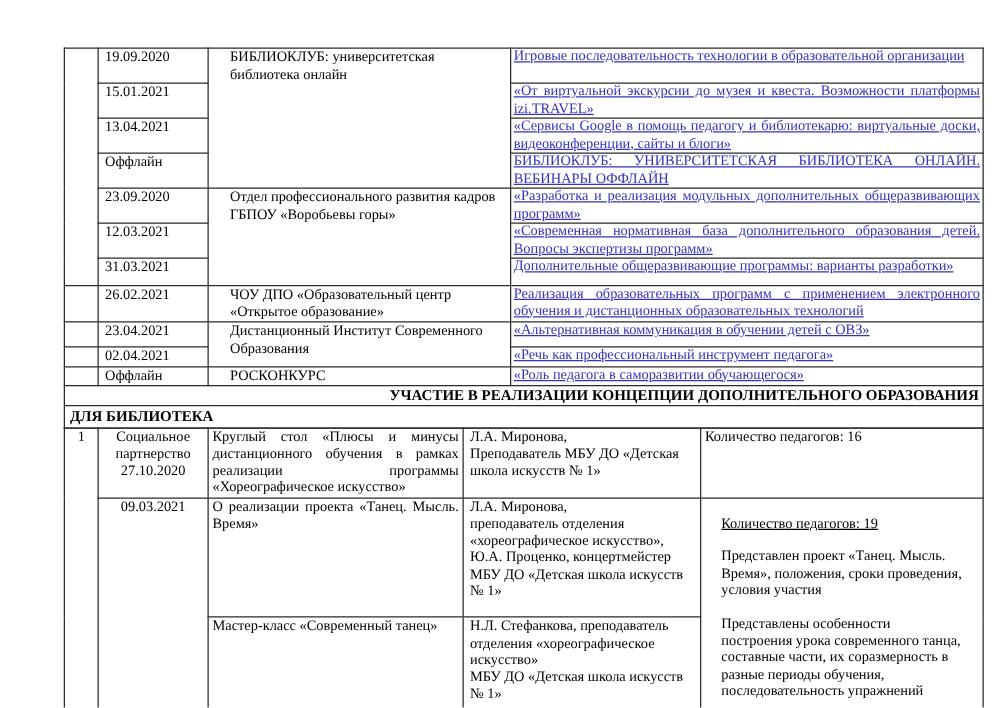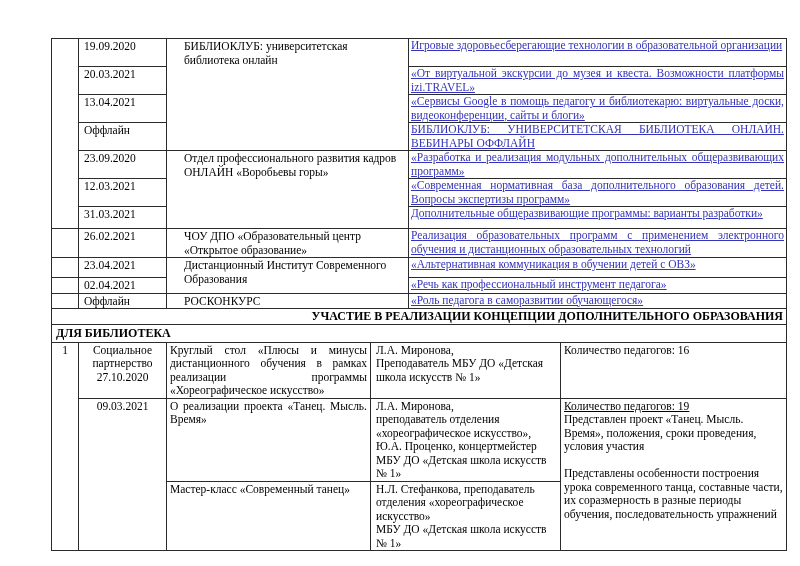--- a/index.html
+++ b/index.html
@@ -18,58 +18,58 @@
   .date-cell  { padding-left:5px; }
   .org-cell   { padding-left:17px; }
   .link-cell  { text-align:justify; padding:0 2px 0 2px; }
   .link       { color:#3333BB; text-decoration:underline; cursor:pointer; }
   .sec-hdr    { text-align:right; font-weight:bold; font-size:12px; padding-top:1px; }
   .sub-hdr    { font-weight:bold; font-size:12px; padding:2px 4px 1px 4px; }
   .center     { text-align:center;margin-top:47px; }
   .pre        { white-space:pre-line; }
   .justify    { text-align:justify; }
   .u          { text-decoration:underline; }
-  .result-cell div { margin:0; }
+  .result-cell div { margin:13px; }
   .result-gap { margin-top:13.5px !important; }
 </style>
 </head>
 <body>
 
 <div class="sheet">
 
   <table>
     <colgroup>
         <col style="width:27px">
         <col style="width:88px">
         <col style="width:242px">
         <col style="width:378px">
       </colgroup>
 
     <tbody>
         <tr style="height:28px">
       <td class="num-cell" rowspan="7"></td>
       <td class="date-cell">19.09.2020</td>
       <td class="org-cell" rowspan="4">БИБЛИОКЛУБ: университетская библиотека онлайн</td>
-      <td class="link-cell"><span class="link">Игровые здоровьесберегающие технологии в образовательной организации</span></td>
+      <td class="link-cell"><span class="link">Игровые последовательность технологии в образовательной организации</span></td>
     </tr>
     <tr style="height:28px">
-      <td class="date-cell">20.03.2021</td>
+      <td class="date-cell">15.01.2021</td>
       <td class="link-cell"><span class="link">«От виртуальной экскурсии до музея и квеста. Возможности платформы izi.TRAVEL»</span></td>
     </tr>
     <tr style="height:28px">
       <td class="date-cell">13.04.2021</td>
       <td class="link-cell"><span class="link">«Сервисы Google в помощь педагогу и библиотекарю: виртуальные доски, видеоконференции, сайты и блоги»</span></td>
     </tr>
     <tr style="height:28px">
       <td class="date-cell">Оффлайн</td>
       <td class="link-cell"><span class="link">БИБЛИОКЛУБ: УНИВЕРСИТЕТСКАЯ БИБЛИОТЕКА ОНЛАЙН. ВЕБИНАРЫ ОФФЛАЙН</span></td>
     </tr>
     <tr style="height:28px">
       <td class="date-cell">23.09.2020</td>
-      <td class="org-cell" rowspan="3">Отдел профессионального развития кадров ОНЛАЙН «Воробьевы горы»</td>
+      <td class="org-cell" rowspan="3">Отдел профессионального развития кадров ГБПОУ «Воробьевы горы»</td>
       <td class="link-cell"><span class="link">«Разработка и реализация модульных дополнительных общеразвивающих программ»</span></td>
     </tr>
     <tr style="height:24px">
       <td class="date-cell">12.03.2021</td>
       <td class="link-cell"><span class="link">«Современная нормативная база дополнительного образования детей. Вопросы экспертизы программ»</span></td>
     </tr>
     <tr style="height:22px">
       <td class="date-cell">31.03.2021</td>
       <td class="link-cell"><span class="link">Дополнительные общеразвивающие программы: варианты разработки»</span></td>
     </tr>

